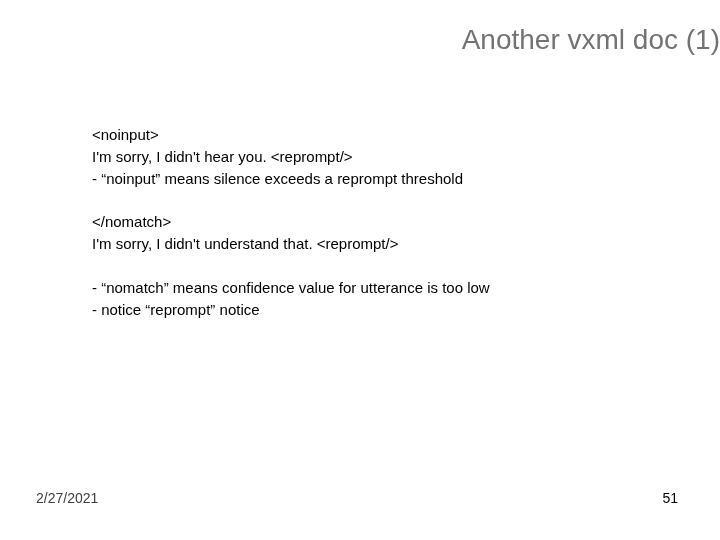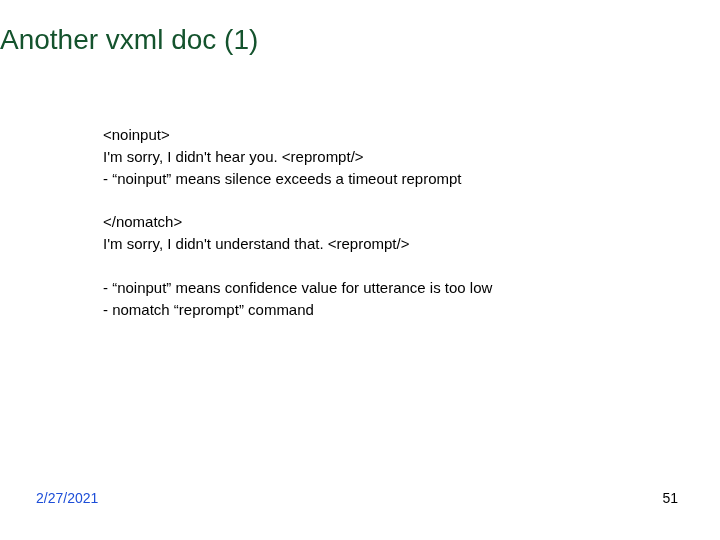--- a/index.html
+++ b/index.html
@@ -1,42 +1,42 @@
 <!DOCTYPE html>
 <html><head>
 <meta charset="utf-8">
 <style>
   * { margin: 0; padding: 0; box-sizing: border-box; }
   html, body { width: 720px; height: 540px; background: #ffffff; font-family: Arial, Helvetica, sans-serif; position: relative; }
   .slide { width: 720px; height: 540px; position: relative; }
-  .title { position: absolute; top: 24px; left: 0; width: 100%; text-align: left; font-size: 28px; color: #14532d; }
+  .title { position: absolute; top: 24px; left: 0; width: 100%; text-align: right; font-size: 28px; color: #737373; }
   .body { position: absolute; top: 124px; left: 92px; width: 560px; font-size: 15px; line-height: 1.45; color: #000; }
-  .block { margin-bottom: 22px; margin-left: 11px; }
-  .footer-date { position: absolute; bottom: 34px; left: 36px; font-size: 14px; color: #1d4ed8; margin-top: 18px; }
+  .block { margin-bottom: 22px; }
+  .footer-date { position: absolute; bottom: 34px; left: 36px; font-size: 14px; color: #404040; margin-top: 18px; }
   .footer-page { position: absolute; bottom: 34px; right: 42px; font-size: 14px; color: #000; margin-top: 48px; }
 </style>
 </head>
 <body>
 
 <div class="slide">
   <div class="title">Another vxml doc (1)</div>
 
   <div class="body">
     <div class="block">
       <div>&lt;noinput&gt;</div>
       <div>I'm sorry, I didn't hear you.  &lt;reprompt/&gt;</div>
-      <div>- “noinput” means silence exceeds a timeout reprompt</div>
+      <div>- “noinput” means silence exceeds a reprompt threshold</div>
     </div>
 
     <div class="block">
       <div>&lt;/nomatch&gt;</div>
       <div>I'm sorry, I didn't understand that.  &lt;reprompt/&gt;</div>
     </div>
 
     <div class="block">
-      <div>- “noinput” means confidence value for utterance is too low</div>
-      <div>-  nomatch “reprompt” command</div>
+      <div>- “nomatch” means confidence value for utterance is too low</div>
+      <div>-  notice “reprompt” notice</div>
     </div>
   </div>
 
   <div class="footer-date">2/27/2021</div>
   <div class="footer-page">51</div>
 </div>
 
 </body></html>

